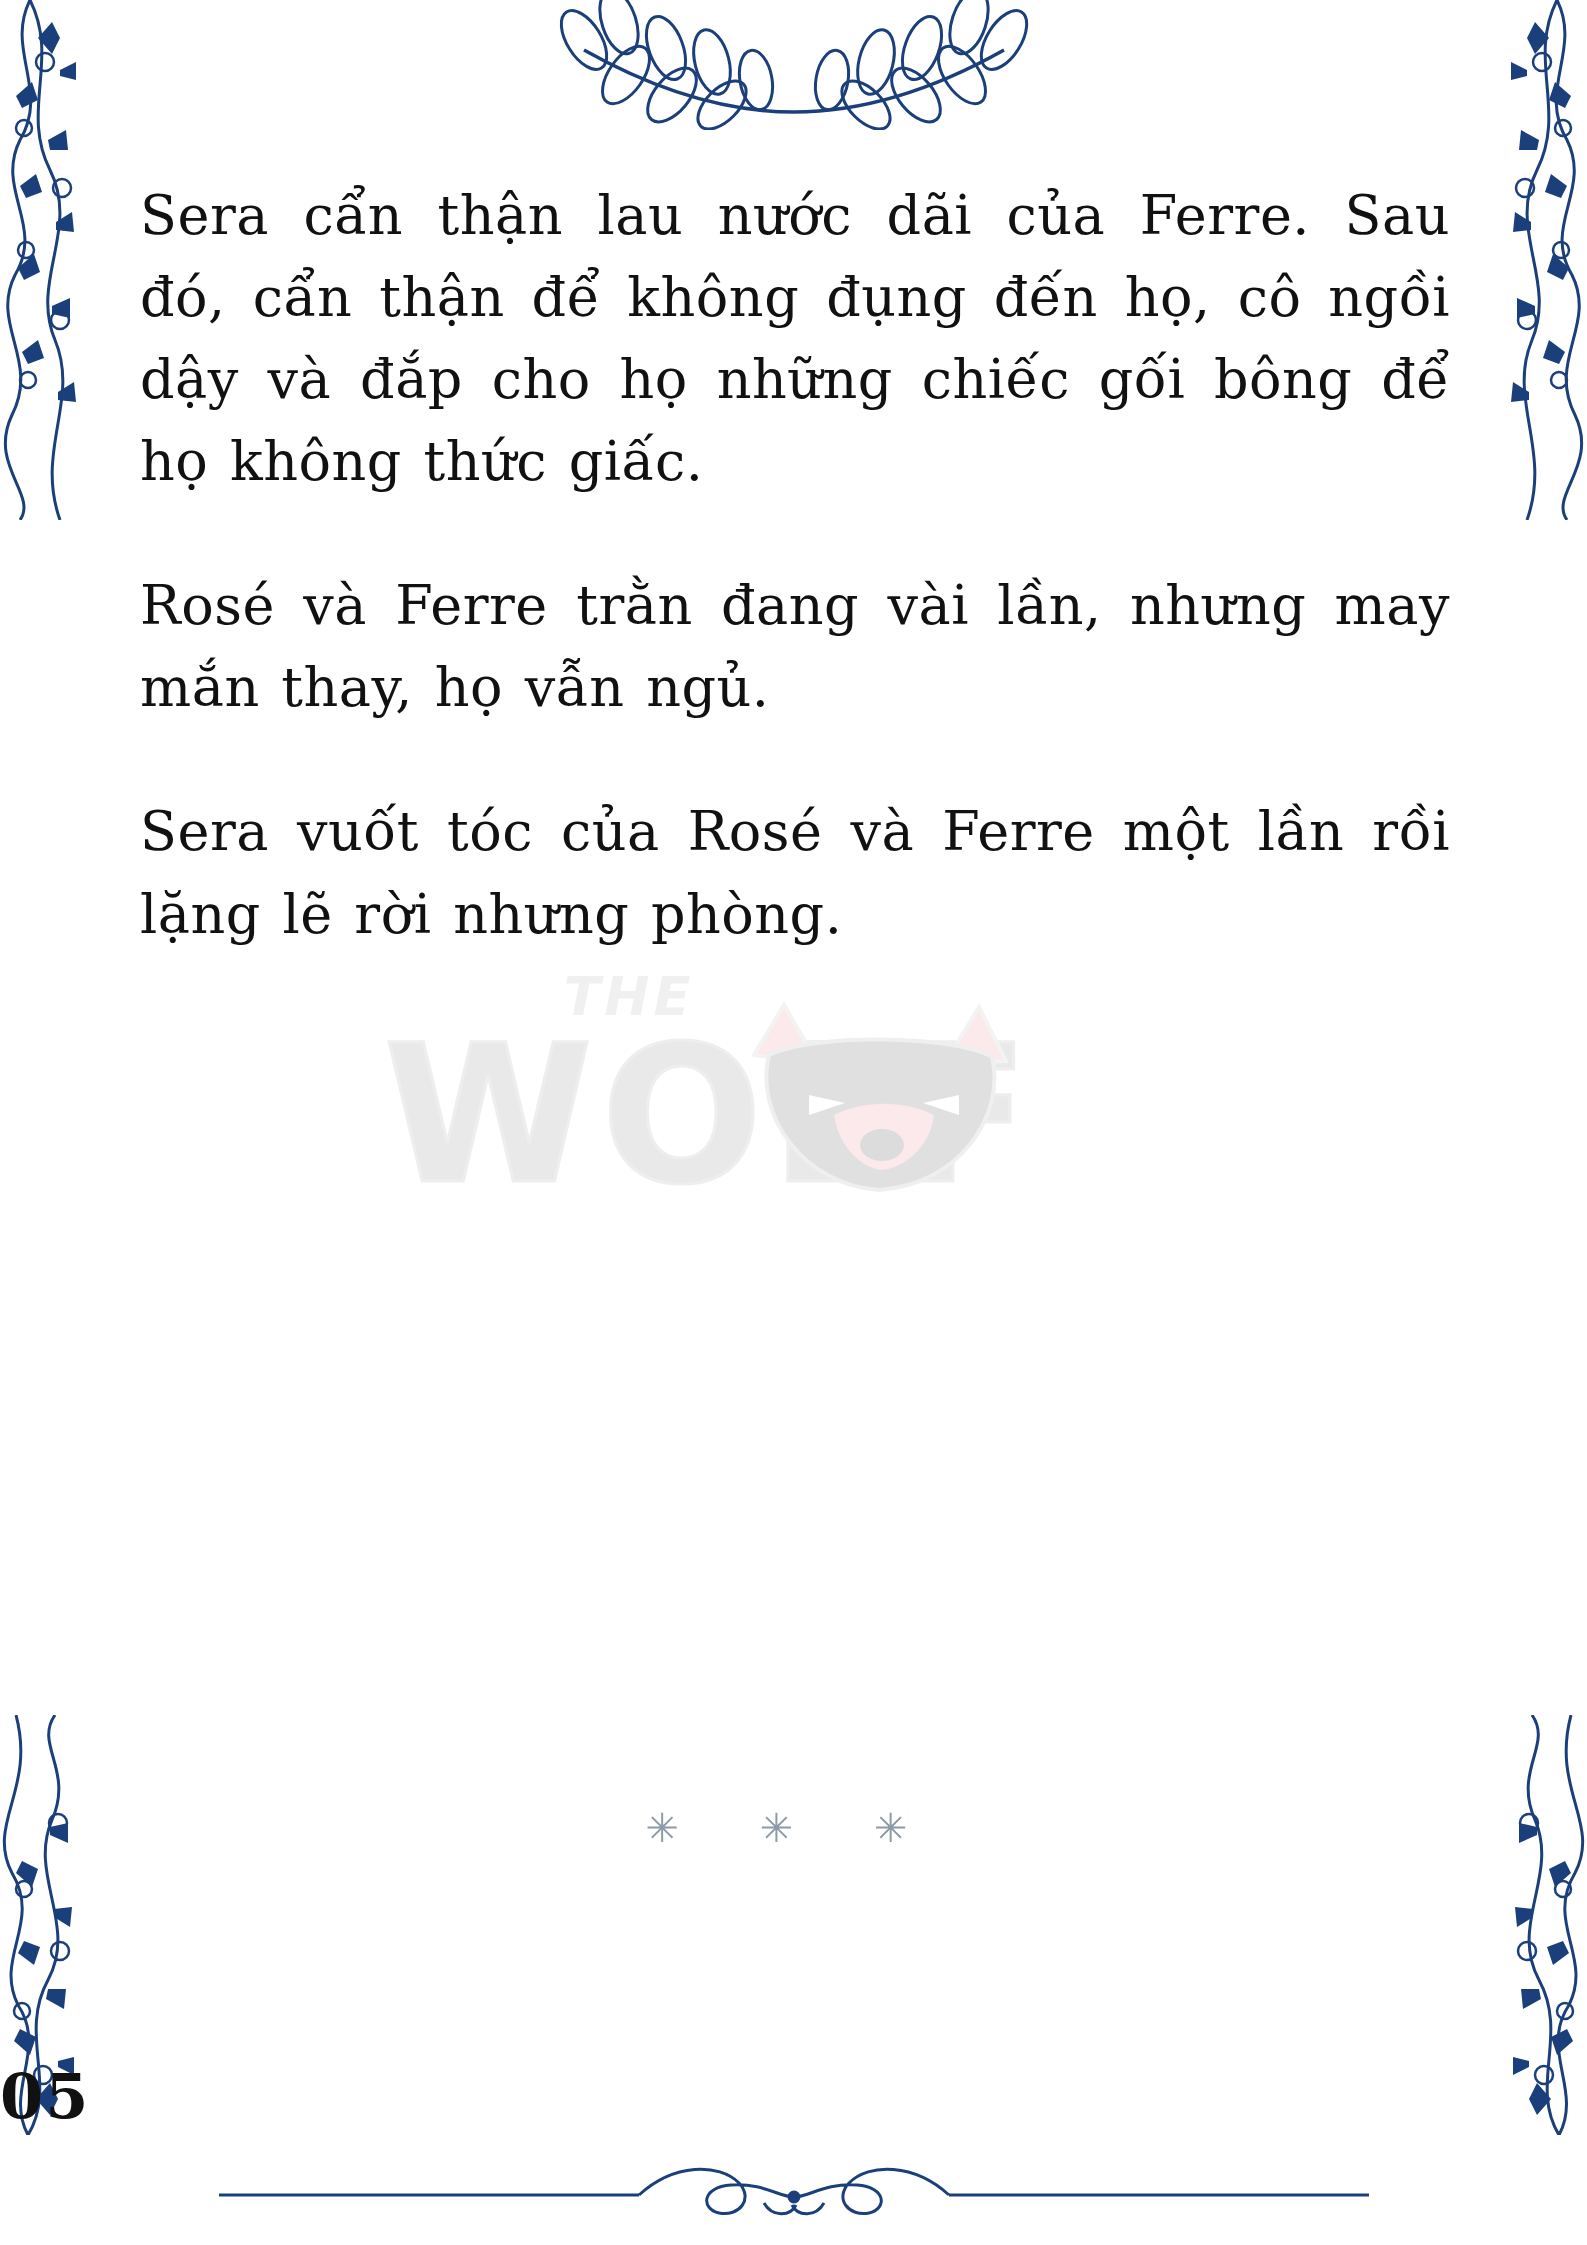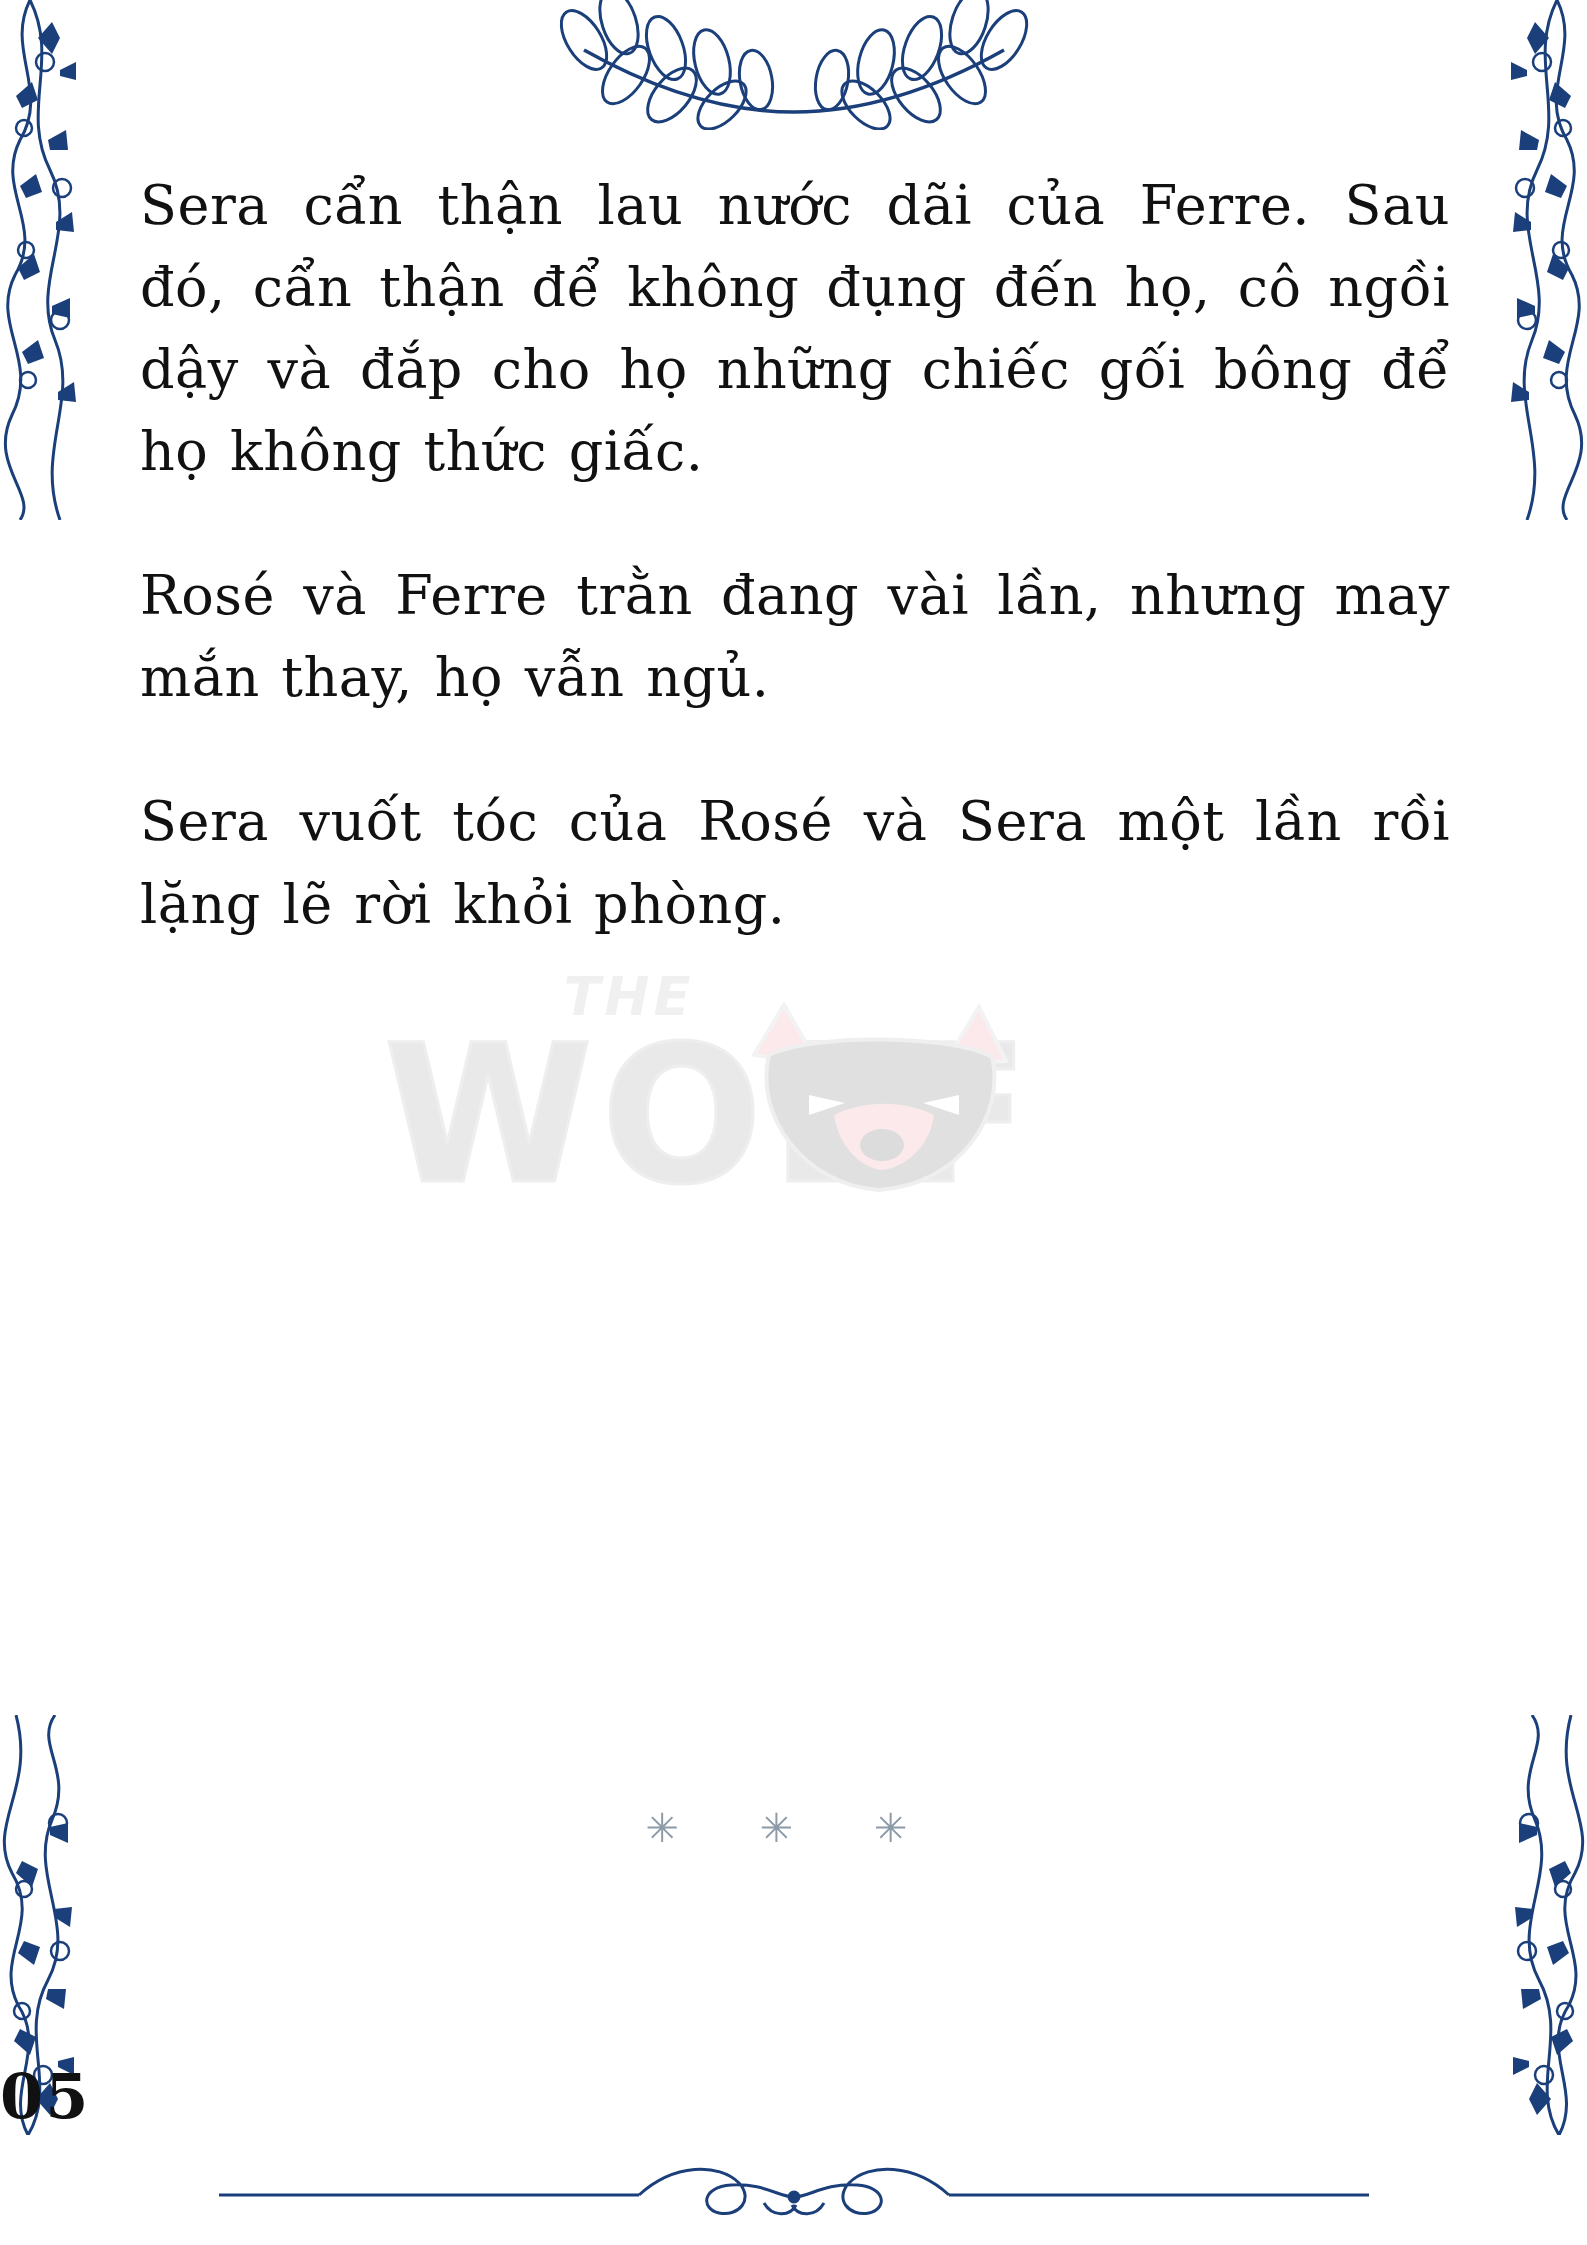--- a/index.html
+++ b/index.html
@@ -71,21 +71,21 @@
     left: 330px;
     top: 30px;
     width: 340px;
     height: 220px;
   }
 
   
   #content {
     position: absolute;
     left: 140px;
-    top: 165px;
+    top: 175px;
     width: 1310px;
   }
   .para {
     font-family: "DejaVu Serif", "Liberation Serif", serif;
     font-size: 54px;
     line-height: 1.52;
     color: #111111;
     letter-spacing: 0.5px;
     text-align: justify;
     margin: 0 0 62px 0;
@@ -265,21 +265,21 @@
         <ellipse cx="168" cy="150" rx="22" ry="16" fill="#8f8f8f"></ellipse>
         <path d="M95 100 l36 8 -36 12 z" fill="#ffffff"></path>
         <path d="M245 100 l-36 8 36 12 z" fill="#ffffff"></path>
       </g>
     </svg>
   </div>
 
   <div id="content">
     <p class="para">Sera cẩn thận lau nước dãi của Ferre. Sau đó, cẩn thận để không đụng đến họ, cô ngồi dậy và đắp cho họ những chiếc gối bông để họ không thức giấc.</p>
     <p class="para">Rosé và Ferre trằn đang vài lần, nhưng may mắn thay, họ vẫn ngủ.</p>
-    <p class="para">Sera vuốt tóc của Rosé và Sera một lần rồi lặng lẽ rời khỏi phòng.</p>
+    <p class="para">Sera vuốt tóc của Rosé và Ferre một lần rồi lặng lẽ rời nhưng phòng.</p>
   </div>
 
   <div id="separator">✳  ✳  ✳</div>
 
   <div id="page-number">05</div>
 
   <div class="orn orn-bottom-rule">
     <svg width="1150" height="80" viewBox="0 0 1150 80" fill="none" stroke="#1b3f7a" stroke-width="3">
       <line x1="0" y1="40" x2="420" y2="40"></line>
       <line x1="730" y1="40" x2="1150" y2="40"></line>

